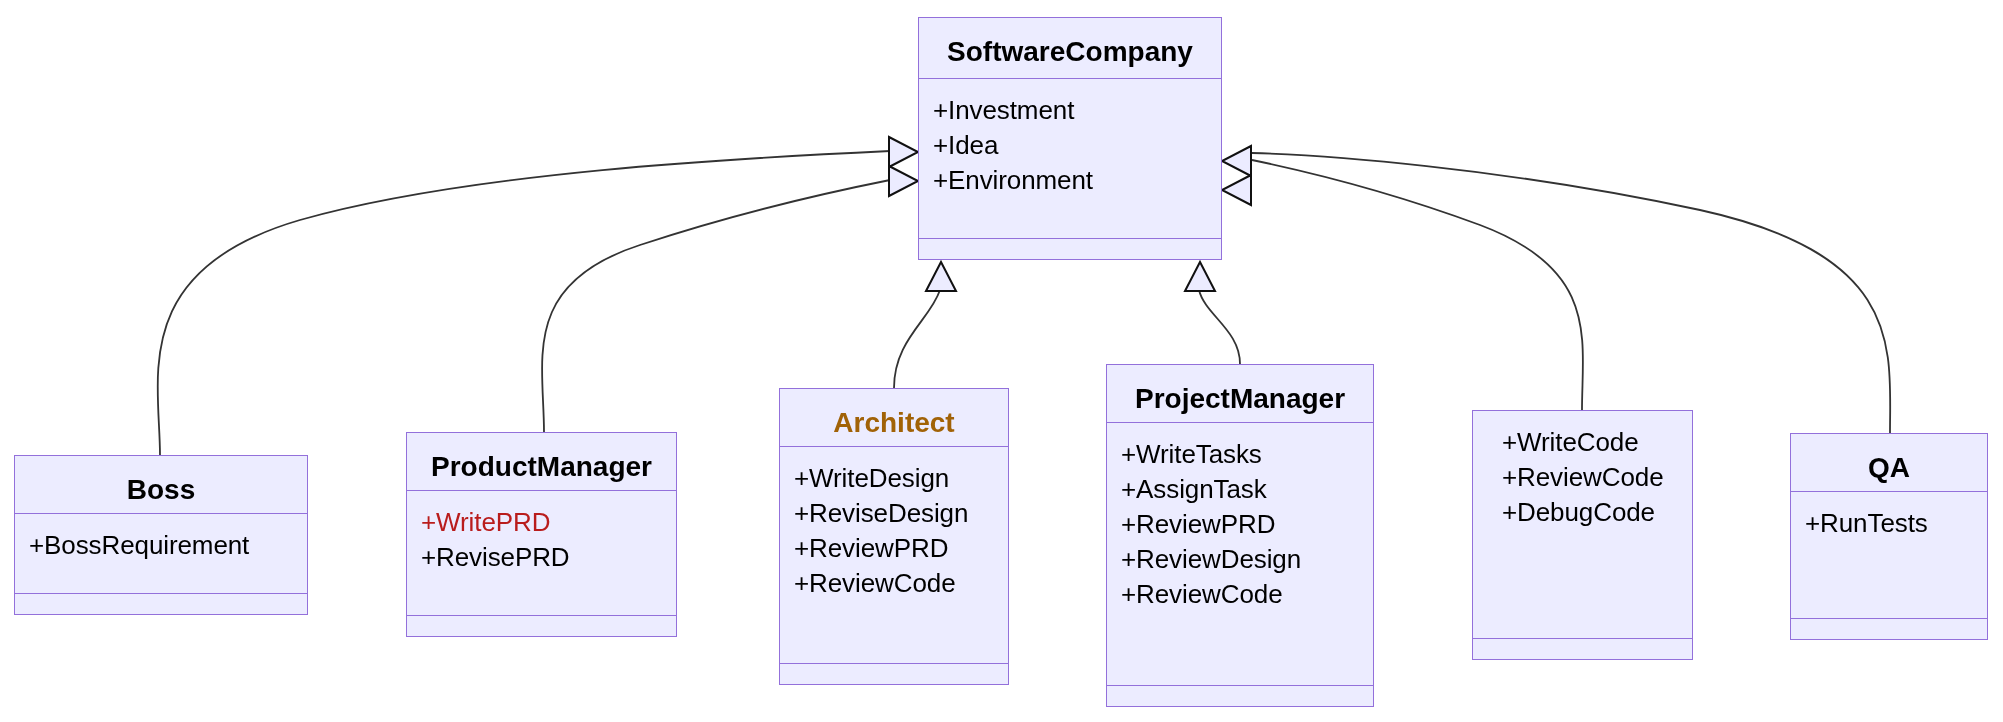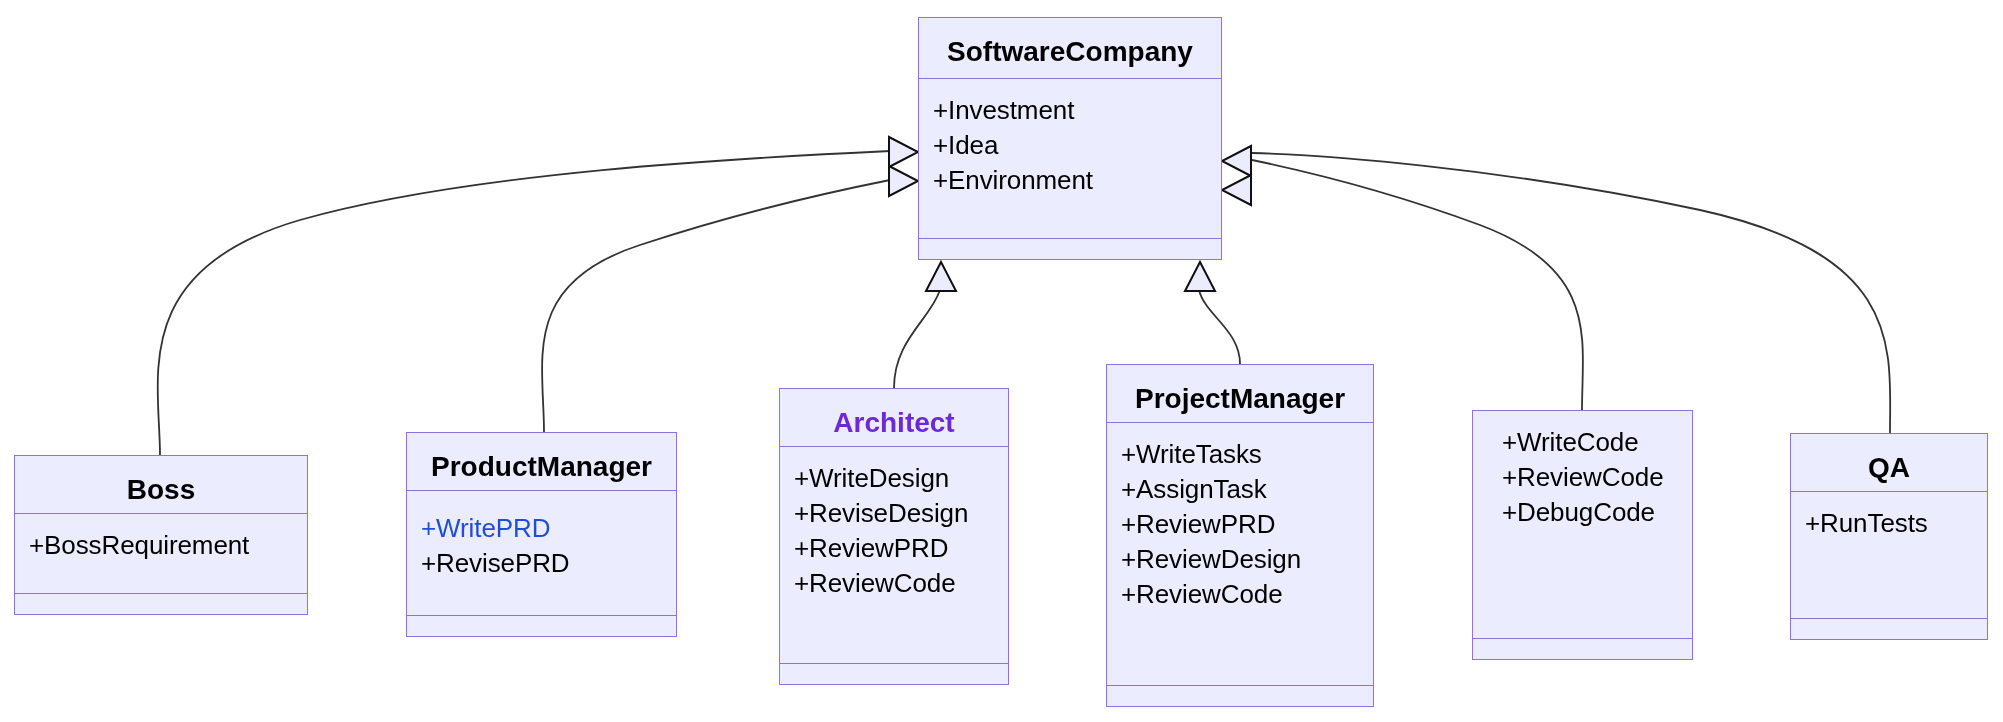--- a/index.html
+++ b/index.html
@@ -110,27 +110,27 @@
       <div class="uml-class" style="left: 14px; top: 455px; width: 294px; height: 160px; background: rgb(236, 236, 255); border-color: rgb(147, 112, 219);">
         <div class="uml-title" style="height: 58px; border-bottom-color: rgb(147, 112, 219); color: rgb(0, 0, 0);">Boss</div>
         <div class="uml-attrs" style="border-bottom-color: rgb(147, 112, 219);">
           <div class="uml-member" style="color: rgb(0, 0, 0);">+BossRequirement</div>
         </div>
         <div class="uml-methods"></div>
       </div>
       <div class="uml-class" style="left: 406px; top: 432px; width: 271px; height: 205px; background: rgb(236, 236, 255); border-color: rgb(147, 112, 219);">
         <div class="uml-title" style="height: 58px; border-bottom-color: rgb(147, 112, 219); color: rgb(0, 0, 0);">ProductManager</div>
         <div class="uml-attrs" style="border-bottom-color: rgb(147, 112, 219);">
-          <div class="uml-member" style="color: #1d4ed8; margin-top: 6px;">+WritePRD</div>
+          <div class="uml-member" style="color: #b91c1c;">+WritePRD</div>
           <div class="uml-member" style="color: rgb(0, 0, 0);">+RevisePRD</div>
         </div>
         <div class="uml-methods"></div>
       </div>
       <div class="uml-class" style="left: 779px; top: 388px; width: 230px; height: 297px; background: rgb(236, 236, 255); border-color: rgb(147, 112, 219);">
-        <div class="uml-title" style="height: 58px; border-bottom-color: rgb(147, 112, 219); color: #6d28d9;">Architect</div>
+        <div class="uml-title" style="height: 58px; border-bottom-color: rgb(147, 112, 219); color: #a16207;">Architect</div>
         <div class="uml-attrs" style="border-bottom-color: rgb(147, 112, 219);">
           <div class="uml-member" style="color: rgb(0, 0, 0);">+WriteDesign</div>
           <div class="uml-member" style="color: rgb(0, 0, 0);">+ReviseDesign</div>
           <div class="uml-member" style="color: rgb(0, 0, 0);">+ReviewPRD</div>
           <div class="uml-member" style="color: rgb(0, 0, 0);">+ReviewCode</div>
         </div>
         <div class="uml-methods"></div>
       </div>
       <div class="uml-class" style="left: 1106px; top: 364px; width: 268px; height: 343px; background: rgb(236, 236, 255); border-color: rgb(147, 112, 219);">
         <div class="uml-title" style="height: 58px; border-bottom-color: rgb(147, 112, 219); color: rgb(0, 0, 0);">ProjectManager</div>

